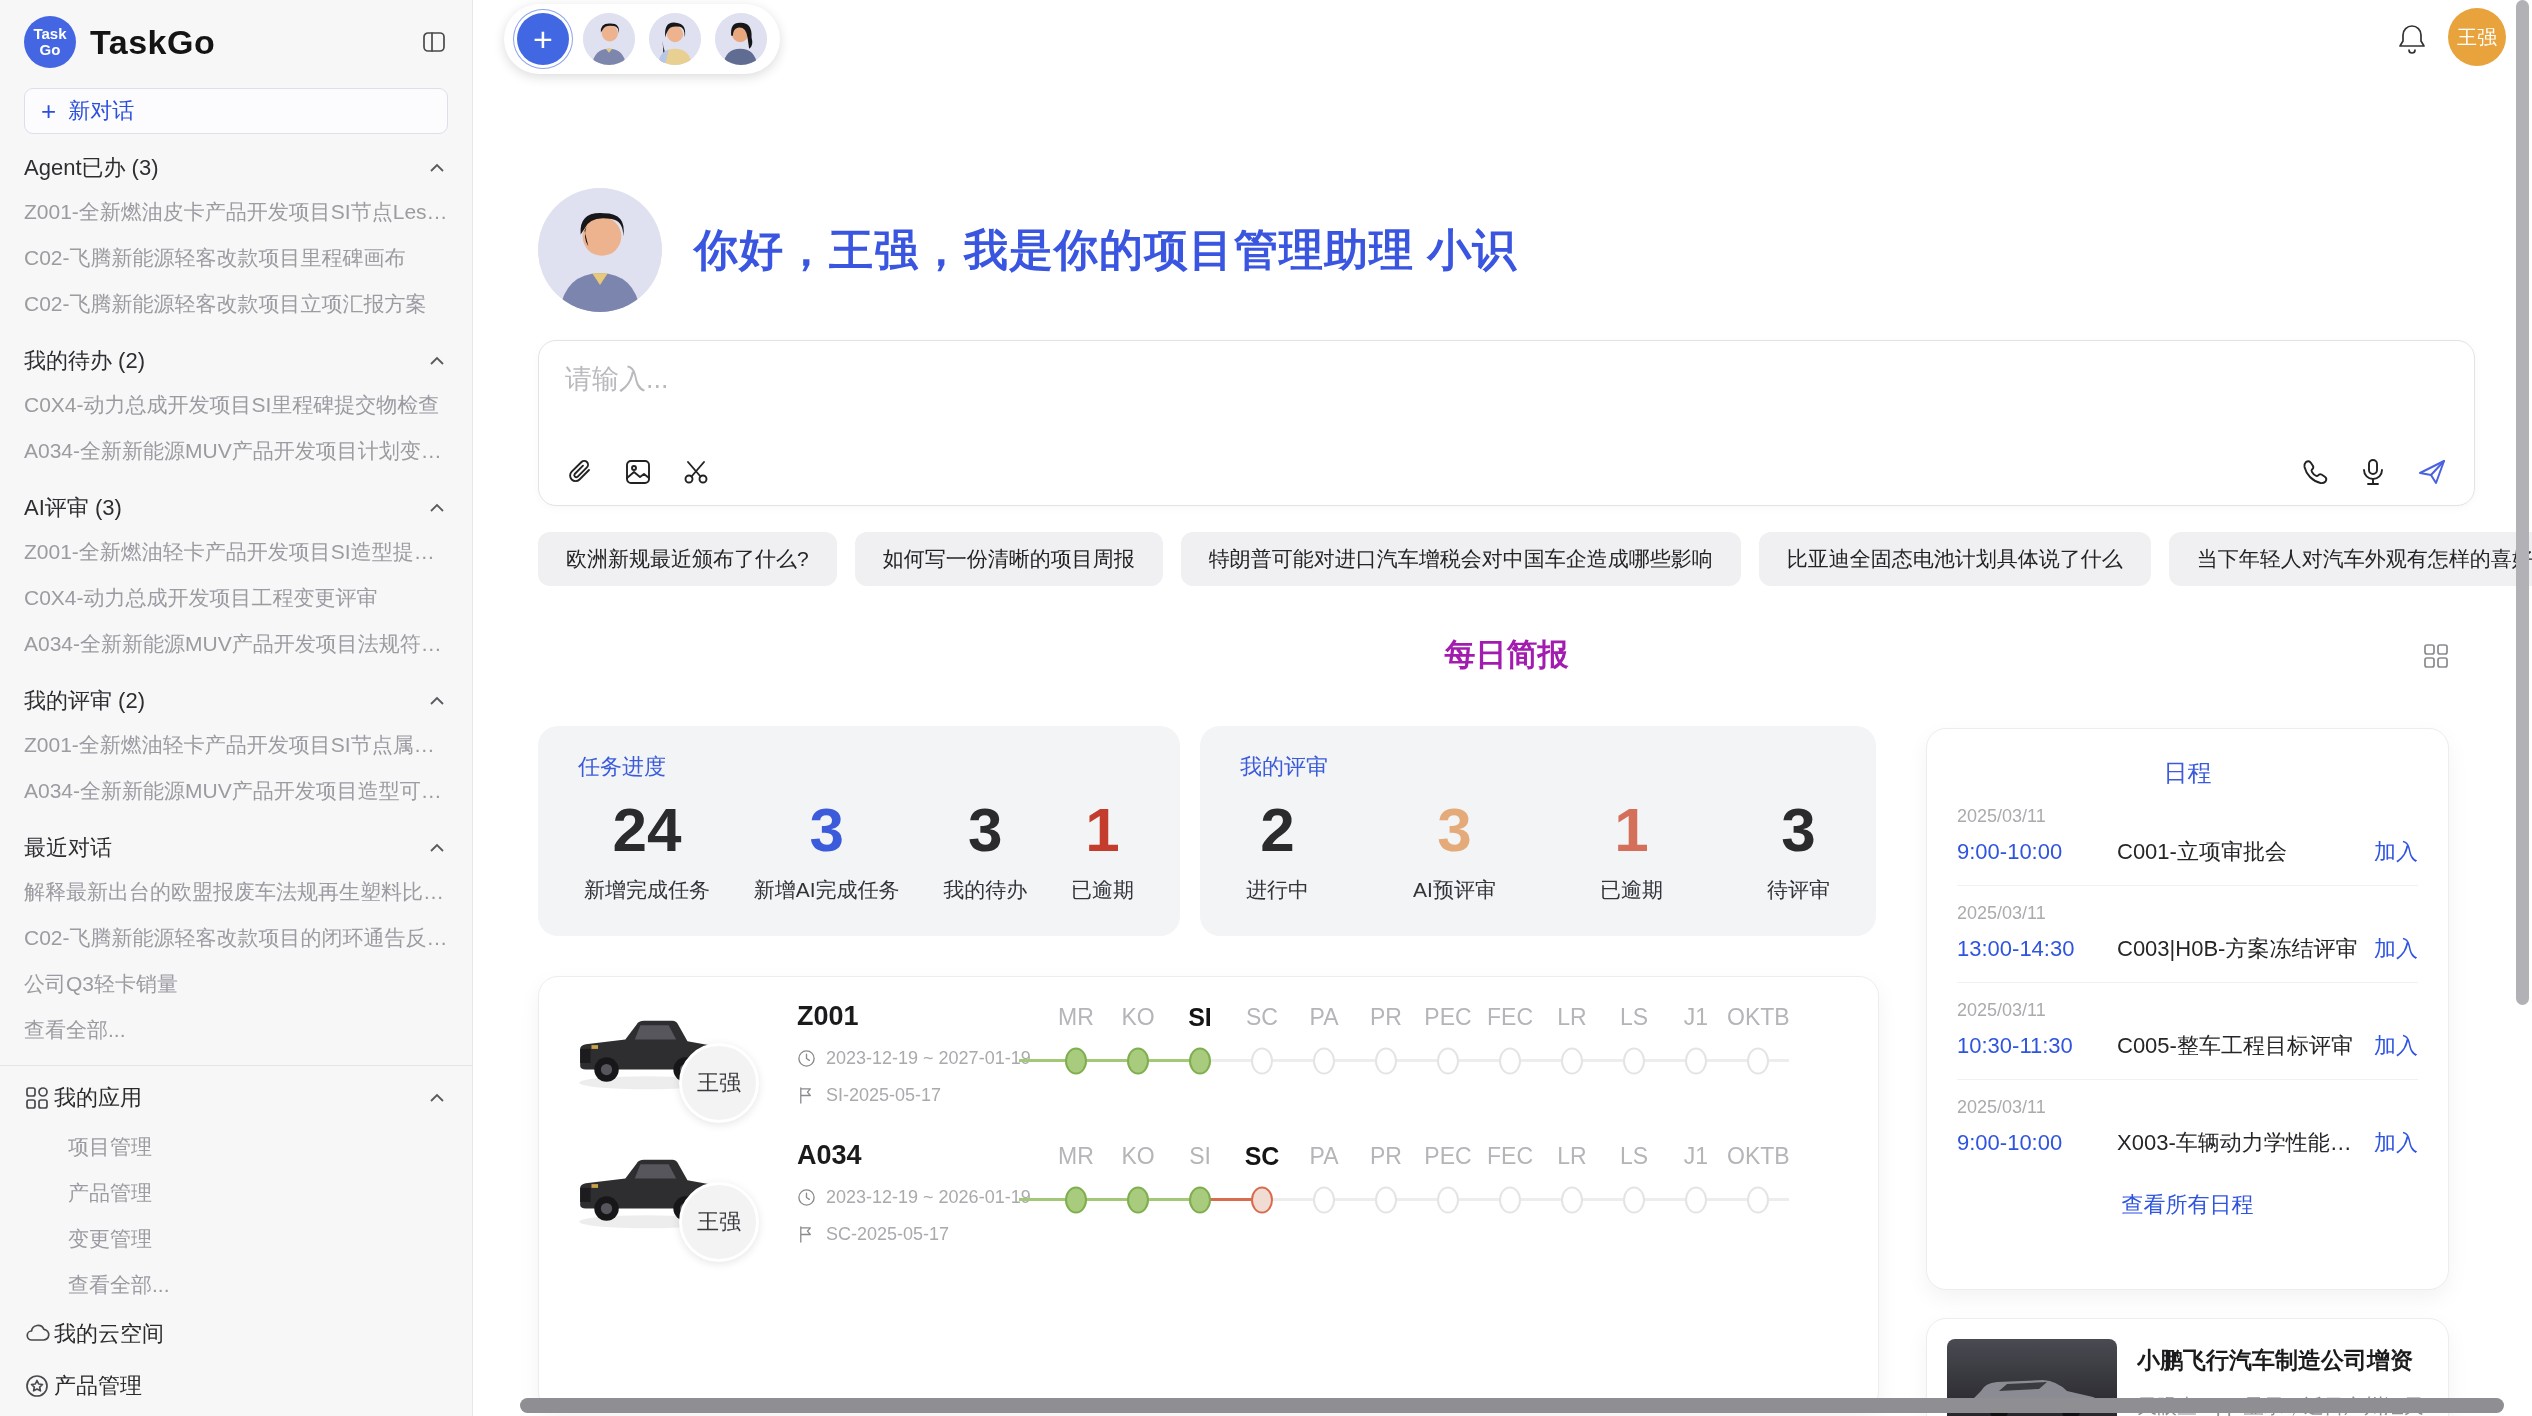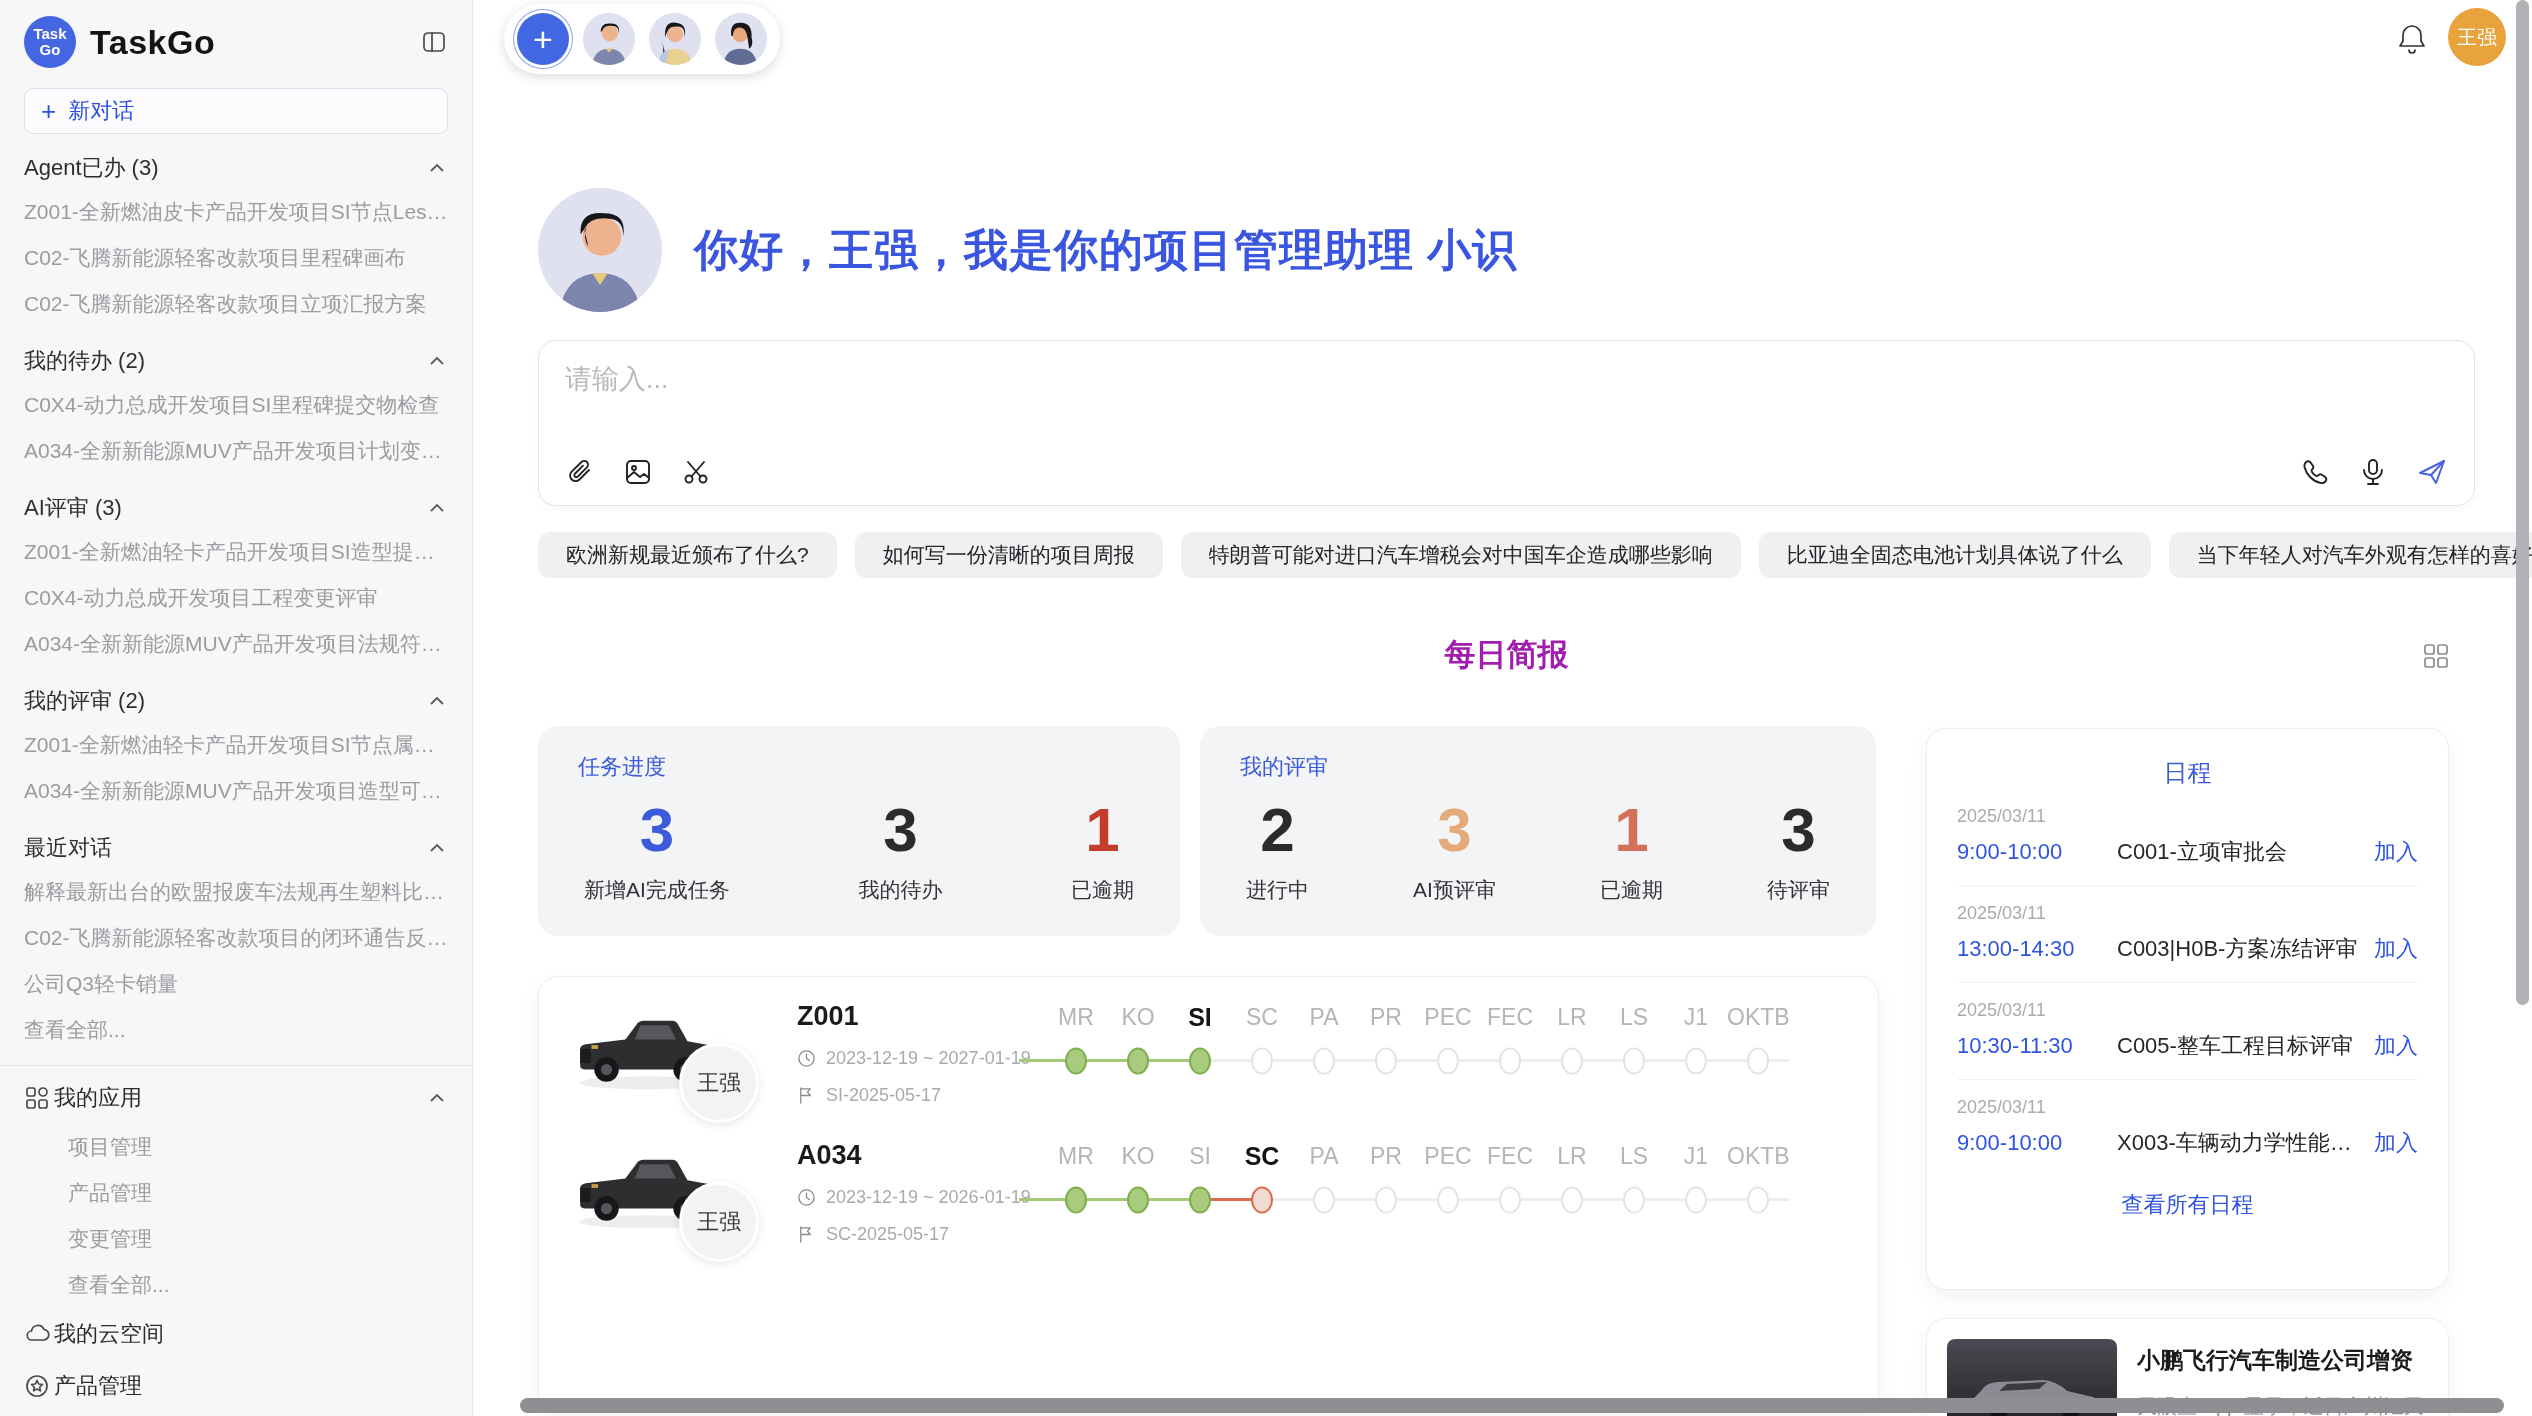--- a/index.html
+++ b/index.html
@@ -54,21 +54,21 @@
   .composer { position:absolute; left:64px; right:57px; top:340px; height:166px;
     border:1px solid #e3e3e6; border-radius:18px; background:#fff; box-shadow:0 2px 8px rgba(0,0,0,.03); }
   .composer textarea { position:absolute; left:26px; top:20px; right:26px; height:70px; border:none; outline:none;
     resize:none; font-size:27px; font-family:inherit; color:#333; background:transparent; }
   .composer textarea::placeholder { color:#b9b9be; }
   .comp-left { position:absolute; left:26px; bottom:18px; display:flex; gap:28px; align-items:center; }
   .comp-right { position:absolute; right:26px; bottom:18px; display:flex; gap:28px; align-items:center; }
   .comp-icon { cursor:pointer; }
 
   .chips { position:absolute; left:64px; right:57px; top:532px; display:flex; gap:18px; }
-  .chip { background:#f0f0f2; border-radius:12px; height:46px; display:flex; align-items:center;
+  .chip { background:#f0f0f2; border-radius:12px; height:54px; display:flex; align-items:center;
     padding:0 28px; font-size:21px; color:#242428; cursor:pointer; white-space:nowrap; }
 
   .briefing-title { position:absolute; left:64px; right:57px; top:634px; text-align:center;
     font-size:31px; font-weight:700; color:#a21caf; }
   .layout-toggle { position:absolute; right:80px; top:640px; cursor:pointer; }
 
   .statcard { position:absolute; top:726px; height:210px; background:#f3f4f6; border-radius:20px; padding:26px 40px; }
   #statcard-mount-0 { left:64px; width:642px; }
   #statcard-mount-1 { left:726px; width:676px; }
   .sc-title { font-size:22px; color:#3b5bdb; }
@@ -382,20 +382,24 @@
         <rect x="5" y="18" width="9" height="9" rx="2"></rect>
         <rect x="18" y="18" width="9" height="9" rx="2"></rect>
       </svg>
   </div>
 
   <div class="statcard" id="statcard-mount-0">
       <div>
     <div class="sc-title">任务进度</div>
     <div class="sc-row">
           <div class="stat">
+    <div class="stat-num" style="color: rgb(43, 43, 46);">24</div>
+    <div class="stat-label">新增完成任务</div>
+  </div>
+          <div class="stat">
     <div class="stat-num" style="color: rgb(59, 91, 219);">3</div>
     <div class="stat-label">新增AI完成任务</div>
   </div>
           <div class="stat">
     <div class="stat-num" style="color: rgb(43, 43, 46);">3</div>
     <div class="stat-label">我的待办</div>
   </div>
           <div class="stat">
     <div class="stat-num" style="color: rgb(196, 60, 43);">1</div>
     <div class="stat-label">已逾期</div>

